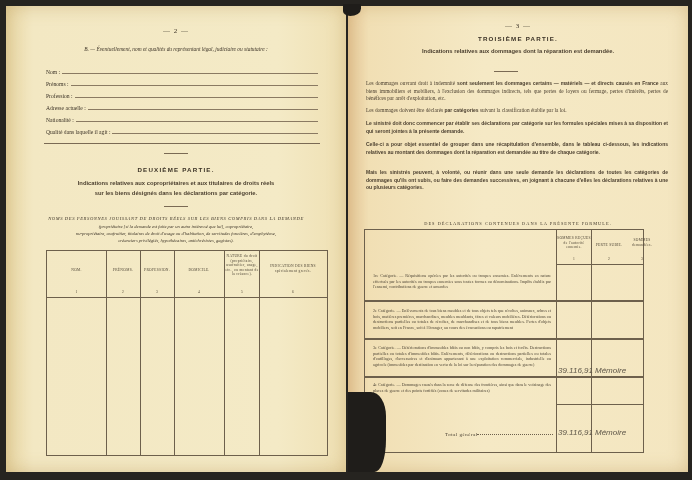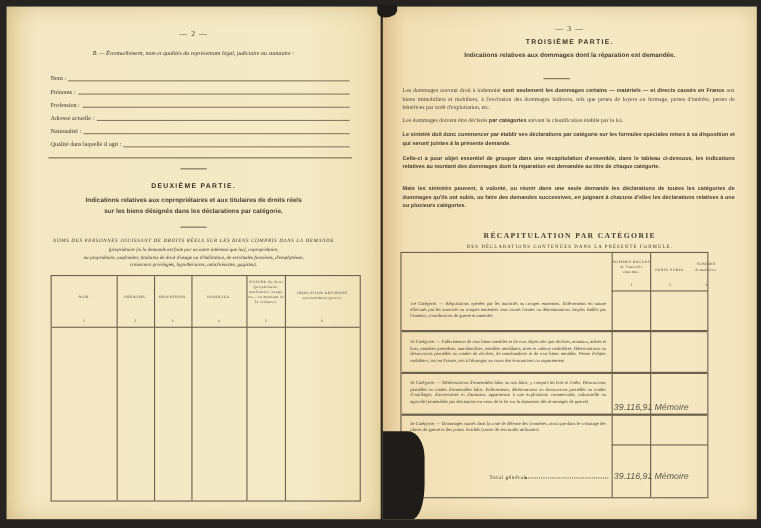--- a/index.html
+++ b/index.html
@@ -103,21 +103,20 @@
   <div class="abs title-caps" style="top:29px;left:0;width:340px;">TROISIÈME PARTIE.</div>
   <div class="abs subtitle" style="top:40px;left:0;width:340px;">Indications relatives aux dommages dont la réparation est demandée.</div>
   <div class="rule" style="top:65px;left:146px;width:24px;"></div>
 
   <div class="para" style="top:74px;"><span>Les dommages ouvrant droit à indemnité </span><b>sont seulement les dommages certains — matériels — et directs causés en France</b><span> aux biens immobiliers et mobiliers, à l'exclusion des dommages indirects, tels que pertes de loyers ou fermage, pertes d'intérêts, pertes de bénéfices par arrêt d'exploitation, etc.</span></div>
   <div class="para" style="top:101px;"><span>Les dommages doivent être déclarés </span><b>par catégories</b><span> suivant la classification établie par la loi.</span></div>
   <div class="para" style="top:114px;"><b>Le sinistré doit donc commencer par établir ses déclarations par catégorie sur les formules spéciales mises à sa disposition et qui seront jointes à la présente demande.</b></div>
   <div class="para" style="top:135px;"><b>Celle-ci a pour objet essentiel de grouper dans une récapitulation d'ensemble, dans le tableau ci-dessous, les indications relatives au montant des dommages dont la réparation est demandée au titre de chaque catégorie.</b></div>
   <div class="para" style="top:163px;"><b>Mais les sinistrés peuvent, à volonté, ou réunir dans une seule demande les déclarations de toutes les catégories de dommages qu'ils ont subis, ou faire des demandes successives, en joignant à chacune d'elles les déclarations relatives à une ou plusieurs catégories.</b></div>
 
-  <div class="abs title-caps" style="top:204px;left:0;width:340px;font-family:'Liberation Serif',serif;font-size:7px;color:#4a4034;">RÉCAPITULATION PAR CATÉGORIE</div>
   <div class="abs tiny" style="top:215px;left:0;width:340px;text-align:center;letter-spacing:1px;font-size:4.4px;">DES DÉCLARATIONS CONTENUES DANS LA PRÉSENTE FORMULE.</div>
 
   <div class="grid-table" style="top:223px;left:16px;width:278px;height:222px;border-left-width:1px;">
     <div class="vline" style="left:191px;"></div>
     <div class="vline" style="left:226px;"></div>
 
     <div class="hline" style="top:34px;left:191px;"></div>
     <div class="hline" style="top:70px;height:2px;"></div>
     <div class="hline" style="top:108px;height:2px;"></div>
     <div class="hline" style="top:146px;height:2px;"></div>

